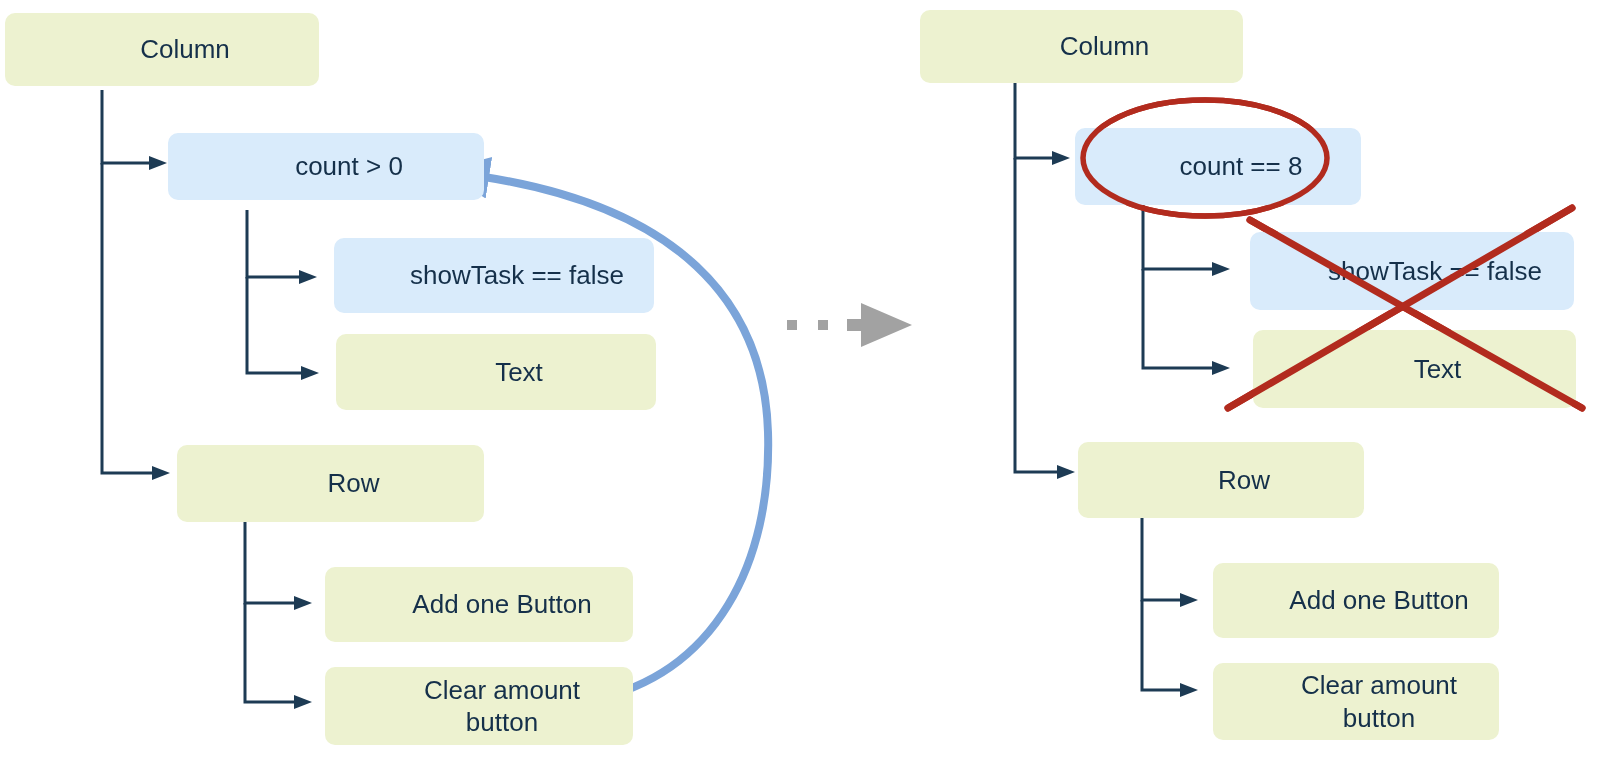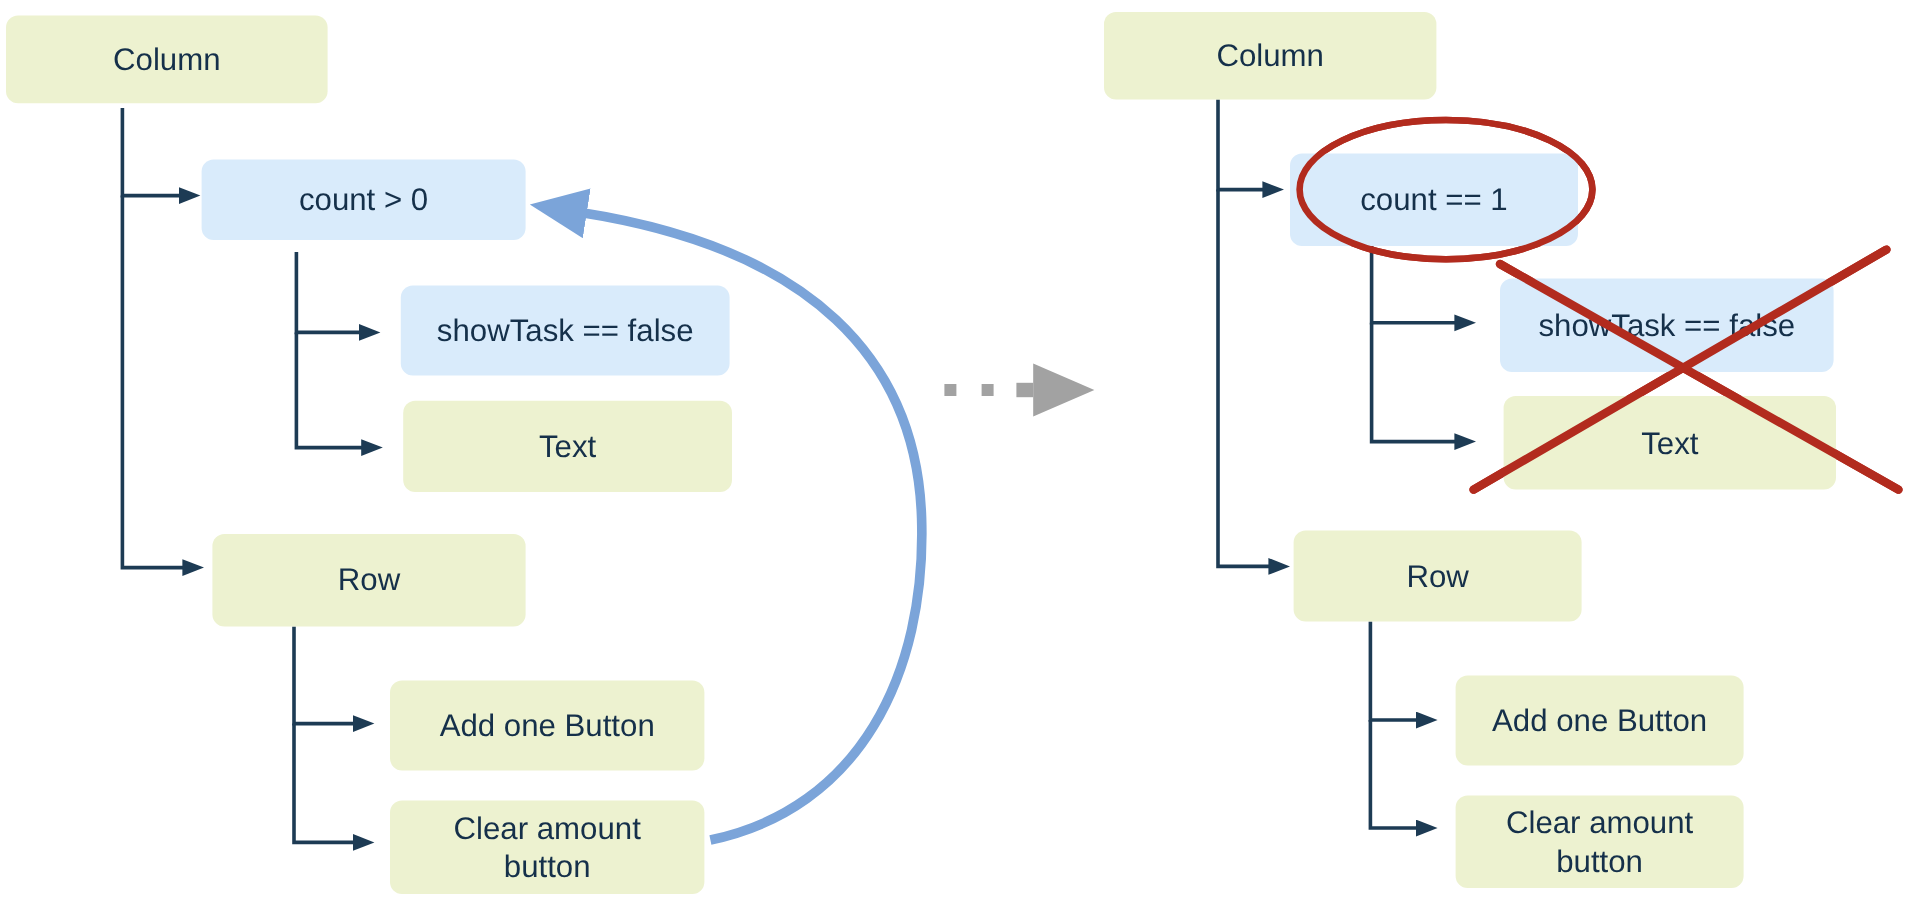--- a/index.html
+++ b/index.html
@@ -4,21 +4,21 @@
 <style>
   html,body { margin:0; padding:0; background:#ffffff; }
   .stage {
     position:relative; width:1600px; height:757px; background:#ffffff;
     overflow:hidden; font-family:"Liberation Sans", sans-serif;
   }
   .overlay { position:absolute; left:0; top:0; }
   .box {
     position:absolute; display:flex; align-items:center; justify-content:center;
     border-radius:10px; font-size:26px; line-height:1.25; text-align:center;
-    color:var(--box-text); white-space:pre-line;
+    color:var(--box-text); white-space:pre-line;padding-left:46px;
   }
   .widget { background:var(--widget-box-fill); }
   .cond   { background:var(--condition-box-fill); }
 
   .connector { stroke:var(--connector); stroke-width:3; fill:none; }
   .tri-fill  { fill:var(--connector); stroke:none; }
   .loop      { stroke:var(--loop-arrow); stroke-width:8; fill:none; }
   .loop-head { fill:var(--loop-arrow); stroke:none; }
   .gray-fill { fill:var(--transition-arrow); stroke:none; }
   .red-mark  { stroke:var(--annotation-red); fill:none; }
@@ -69,21 +69,21 @@
   <div class="box widget" style="left:5px;   top:13px;  width:268px; height:73px;">Column</div>
   <div class="box cond" style="left:168px; top:133px; width:270px; height:67px;">count &gt; 0</div>
   <div class="box cond" style="left:334px; top:238px; width:274px; height:75px;">showTask == false</div>
   <div class="box widget" style="left:336px; top:334px; width:274px; height:76px;">Text</div>
   <div class="box widget" style="left:177px; top:445px; width:261px; height:77px;">Row</div>
   <div class="box widget" style="left:325px; top:567px; width:262px; height:75px;">Add one Button</div>
   <div class="box widget" style="left:325px; top:667px; width:262px; height:78px;">Clear amount
 button</div>
 
   <div class="box widget" style="left:920px;  top:10px;  width:277px; height:73px;">Column</div>
-  <div class="box cond" style="left:1075px; top:128px; width:240px; height:77px;">count == 1</div>
+  <div class="box cond" style="left:1075px; top:128px; width:240px; height:77px;">count == 8</div>
   <div class="box cond" style="left:1250px; top:232px; width:278px; height:78px;">showTask == false</div>
   <div class="box widget" style="left:1253px; top:330px; width:277px; height:78px;">Text</div>
   <div class="box widget" style="left:1078px; top:442px; width:240px; height:76px;">Row</div>
   <div class="box widget" style="left:1213px; top:563px; width:240px; height:75px;">Add one Button</div>
   <div class="box widget" style="left:1213px; top:663px; width:240px; height:77px;">Clear amount
 button</div>
 
   <svg class="overlay" width="1600" height="757" viewBox="0 0 1600 757" style="pointer-events:none;">
     <ellipse class="red-mark" cx="1205" cy="158" rx="122" ry="58" stroke-width="5.5"></ellipse>
     <line class="red-mark" x1="1250" y1="220" x2="1582" y2="408" stroke-width="7" stroke-linecap="round"></line>

